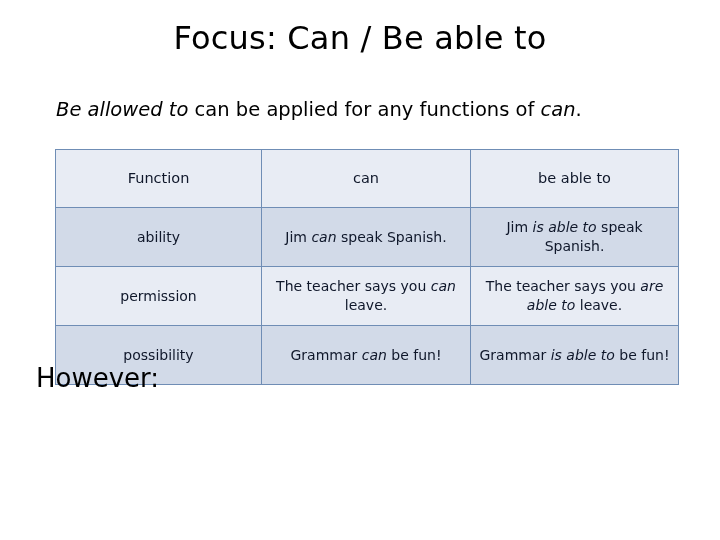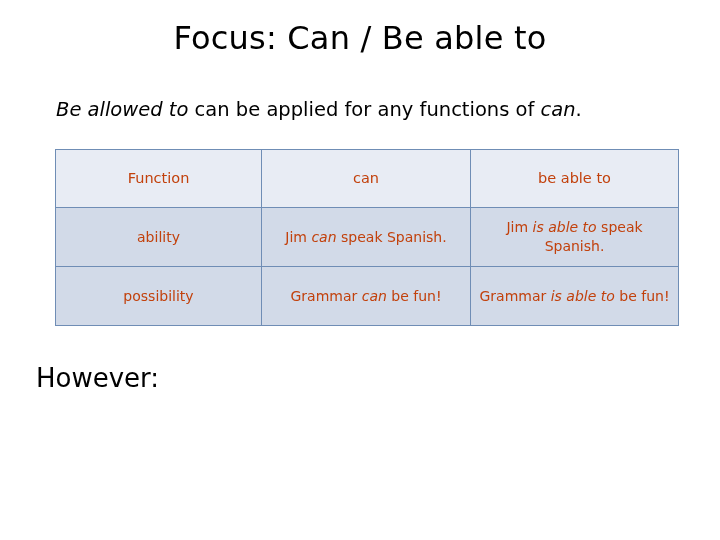--- a/index.html
+++ b/index.html
@@ -59,21 +59,21 @@
     table-layout: fixed;
   }
   .fn-table td, .fn-table th {
     border: 1.5px solid #6f8db5;
     padding: 4px 6px;
     vertical-align: middle;
     text-align: center;
     font-weight: normal;
     font-size: 14px;
     line-height: 19px;
-    color: #c2410c;
+    color: #0f172a;
   }
   .col-fn { width: 206px; }
   .col-can { width: 209px; }
   .col-able { width: 208px; }
 
   .fn-table thead th {
     background: #e8ecf4;
     height: 49px;
     font-size: 14.5px;
     font-weight: normal;
@@ -139,20 +139,25 @@
         <th>can</th>
         <th>be able to</th>
       </tr>
     </thead>
     <tbody>
       <tr class="row-dark">
         <td class="cell-fn">ability</td>
         <td><span>Jim </span><span class="it">can</span><span> speak Spanish.</span></td>
         <td><span>Jim </span><span class="it">is able to</span><span> speak Spanish.</span></td>
       </tr>
+      <tr class="row-light">
+        <td class="cell-fn">permission</td>
+        <td><span>The teacher says you </span><span class="it">can</span><span> leave.</span></td>
+        <td><span>The teacher says you </span><span class="it">are able to</span><span> leave.</span></td>
+      </tr>
       <tr class="row-dark">
         <td class="cell-fn">possibility</td>
         <td><span>Grammar </span><span class="it">can</span><span> be fun!</span></td>
         <td><span>Grammar </span><span class="it">is able to</span><span> be fun!</span></td>
       </tr>
     </tbody>
   </table>
 
   <div class="however">However:</div>
 

